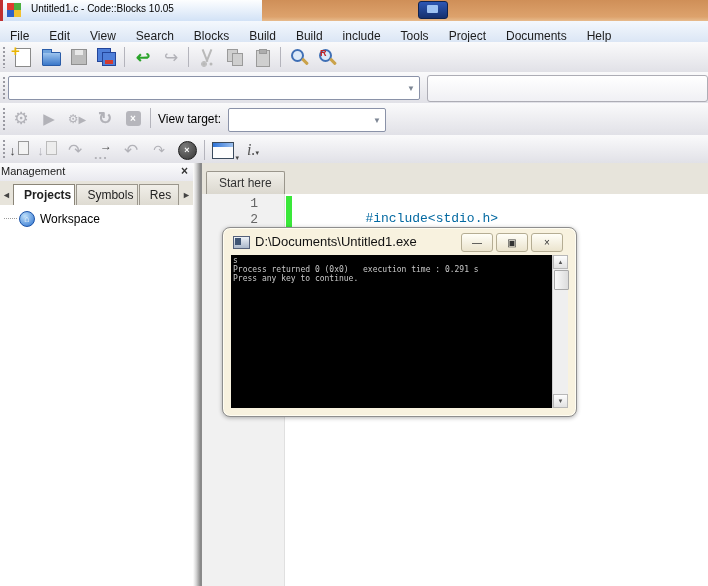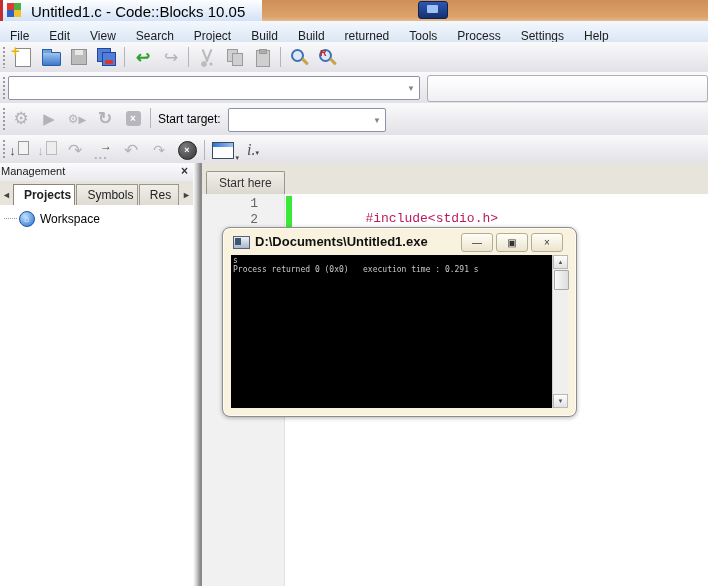--- a/index.html
+++ b/index.html
@@ -9,21 +9,21 @@
   #titlebar{position:absolute;left:0;top:0;width:708px;height:21px;background:linear-gradient(#fdfeff,#d2e2f6);}
   #titlebar .red-edge{position:absolute;left:0;top:0;width:3px;height:21px;background:#c03030;}
   #titlebar .tan{position:absolute;left:262px;top:0;width:446px;height:21px;
      background:linear-gradient(#cf8f58,#dda26c 80%,#e7bb8d);border-bottom:1px solid #b97f46;}
   .appicon{position:absolute;left:7px;top:3px;width:14px;height:14px;display:grid;grid-template-columns:7px 7px;grid-template-rows:7px 7px;}
   .appicon i{display:block;}
   .appicon i:nth-child(1){background:#e03a2f;}
   .appicon i:nth-child(2){background:#4caf3f;}
   .appicon i:nth-child(3){background:#2f62c9;}
   .appicon i:nth-child(4){background:#f2c12e;}
-  #title-text{position:absolute;left:31px;top:3px;font-size:15px;color:#000;}
+  #title-text{position:absolute;left:31px;top:3px;font-size:10px;color:#000;}
   .float-icon{position:absolute;left:418px;top:1px;width:28px;height:16px;background:linear-gradient(#2d57b5,#16306e);border:1px solid #0e2250;border-radius:3px;}
   .float-icon i{position:absolute;left:8px;top:3px;width:11px;height:8px;background:#9fc2f2;border-radius:1px;}
   
   #menubar{position:absolute;left:0;top:21px;width:708px;height:21px;background:linear-gradient(#f4f8fd,#dbe6f5);
      border-bottom:1px solid #aeb6c4;display:flex;align-items:center;}
   #menubar .mitem{padding:0 10px;font-size:12px;color:#1c1c1c;line-height:20px;margin-top:8px;}
   
   .tbrow{position:absolute;left:0;width:708px;background:linear-gradient(#fafafb,#e1e1e7);border-bottom:1px solid #c3c3cb;}
   #tb-main{top:42px;height:30px;}
   #tb-combo{top:72px;height:31px;}
@@ -101,28 +101,28 @@
   #edit-tabstrip{position:absolute;left:0;top:0;width:100%;height:31px;background:#e7e4db;border-bottom:1px solid #8e8a7e;}
   .etab{position:absolute;bottom:0;font-size:12px;padding:4px 12px;border:1px solid #9a968c;border-bottom:none;border-radius:2px 2px 0 0;}
   .etab.inactive{left:4px;background:linear-gradient(#f1efe9,#dbd8cf);color:#333;}
   .etab.active{left:88px;background:#fff;font-weight:bold;color:#000;padding-bottom:6px;border-color:#8a8578;}
   .etab .x{font-weight:normal;color:#666;margin-left:8px;font-size:12px;}
   #edit-body{position:absolute;left:0;top:31px;width:100%;bottom:0;background:#fff;}
   #gutter{position:absolute;left:0;top:0;width:82px;height:100%;background:#f1f1f1;border-right:1px solid #e0e0e0;}
   .lnum{position:absolute;width:56px;text-align:right;font-family:"Liberation Mono",monospace;font-size:13px;color:#666;}
   #changebar{position:absolute;left:84px;top:2px;width:6px;height:32px;background:#3ae83a;}
   .codeline{position:absolute;left:101px;font-family:"Liberation Mono",monospace;font-size:13px;white-space:pre;}
-  .tok-pre{color:#be185d;}
+  .tok-pre{color:#0369a1;}
   .tok-id{color:#111;}
   .tok-par{color:#cc1111;}
   
   #console{position:absolute;left:222px;top:227px;width:353px;height:188px;background:#f8f2df;border:1px solid #8e8e8e;border-radius:8px;box-shadow:0 1px 4px rgba(0,0,0,.3), inset 0 0 0 1px #fffdf2;z-index:50;}
   #console .cicon{position:absolute;left:10px;top:8px;width:15px;height:11px;background:linear-gradient(#eef2f7,#aab7c9);border:1px solid #55617a;}
   #console .cicon b{position:absolute;left:1px;top:1px;width:6px;height:7px;background:#3f5574;}
-  #console .ctitle{position:absolute;left:32px;top:6px;font-size:13px;color:#111;font-weight:bold;}
+  #console .ctitle{position:absolute;left:32px;top:6px;font-size:13px;color:#111;}
   .win-btns{position:absolute;right:13px;top:5px;display:flex;}
   .wbtn{width:30px;height:17px;margin-left:3px;background:linear-gradient(#fffef8,#ebe4cd);border:1px solid #b5ad93;border-radius:3px;font-size:10px;color:#333;display:flex;align-items:center;justify-content:center;}
   #terminal{position:absolute;left:8px;top:27px;width:337px;height:153px;background:#000;}
   #term-text{position:absolute;left:2px;top:1px;right:17px;font-family:"DejaVu Sans Mono",monospace;font-size:8px;line-height:9px;color:#c8c8c8;}
   .term-line{white-space:pre;}
   #term-scroll{position:absolute;right:0;top:0;width:15px;height:153px;background:#efefef;border-left:1px solid #cfcfcf;}
   .sbtn{position:absolute;left:0;width:15px;height:14px;background:linear-gradient(#fdfdfd,#e2e2e2);border:1px solid #b8b8b8;box-sizing:border-box;font-size:6px;color:#555;text-align:center;line-height:13px;}
   .sbtn.up{top:0;}
   .sbtn.down{bottom:0;}
   .sthumb{position:absolute;left:1px;top:15px;width:13px;height:18px;background:linear-gradient(90deg,#fafafa,#dcdcdc);border:1px solid #a8a8a8;border-radius:1px;}
@@ -145,27 +145,27 @@
     <span class="float-icon">
         <i></i>
       </span>
   </div>
 
   <div id="menubar">
     <span class="mitem">File</span>
     <span class="mitem">Edit</span>
     <span class="mitem">View</span>
     <span class="mitem">Search</span>
-    <span class="mitem">Project</span>
+    <span class="mitem">Blocks</span>
     <span class="mitem">Build</span>
     <span class="mitem">Build</span>
-    <span class="mitem">returned</span>
+    <span class="mitem">include</span>
     <span class="mitem">Tools</span>
-    <span class="mitem">Process</span>
-    <span class="mitem">Settings</span>
+    <span class="mitem">Project</span>
+    <span class="mitem">Documents</span>
     <span class="mitem">Help</span>
   </div>
 
   <div id="tb-main" class="tbrow">
     <span class="grip"></span>
     <div class="tbtn" style="left:10px">
       <span class="i-new">
           <b>+</b>
         </span>
     </div>
@@ -247,21 +247,21 @@
         <span class="glyph gray" style="font-size:12px">⚙</span><span class="glyph gray" style="font-size:10px">▶</span>
       </span>
     </div>
     <div class="tbtn" style="left:92px">
       <span class="glyph gray" style="font-weight:bold">↻</span>
     </div>
     <div class="tbtn" style="left:120px">
       <span class="i-abort">×</span>
     </div>
     <span class="tsep" style="left:150px"></span>
-    <span class="bt-label">Start target:</span>
+    <span class="bt-label">View target:</span>
     <div class="combo" style="left:228px;top:5px;width:156px;height:22px">
       <span class="arrow">▼</span>
     </div>
   </div>
 
   <div id="tb-debug" class="tbrow">
     <span class="grip"></span>
     <div class="tbtn" style="left:6px">
       <span><span style="font-weight:bold;color:#444;font-size:13px">↓</span><span class="pagebit"></span></span>
     </div>
@@ -347,20 +347,21 @@
     <span class="ctitle">D:\Documents\Untitled1.exe</span>
     <div class="win-btns">
       <span class="wbtn">—</span>
       <span class="wbtn">▣</span>
       <span class="wbtn">×</span>
     </div>
     <div id="terminal">
       <div id="term-text">
         <div class="term-line">s</div>
         <div class="term-line">Process returned 0 (0x0)   execution time : 0.291 s</div>
+        <div class="term-line">Press any key to continue.</div>
       </div>
       <div id="term-scroll">
         <span class="sbtn up">▲</span>
         <span class="sthumb"></span>
         <span class="sbtn down">▼</span>
       </div>
     </div>
   </div>
 
 </div>

